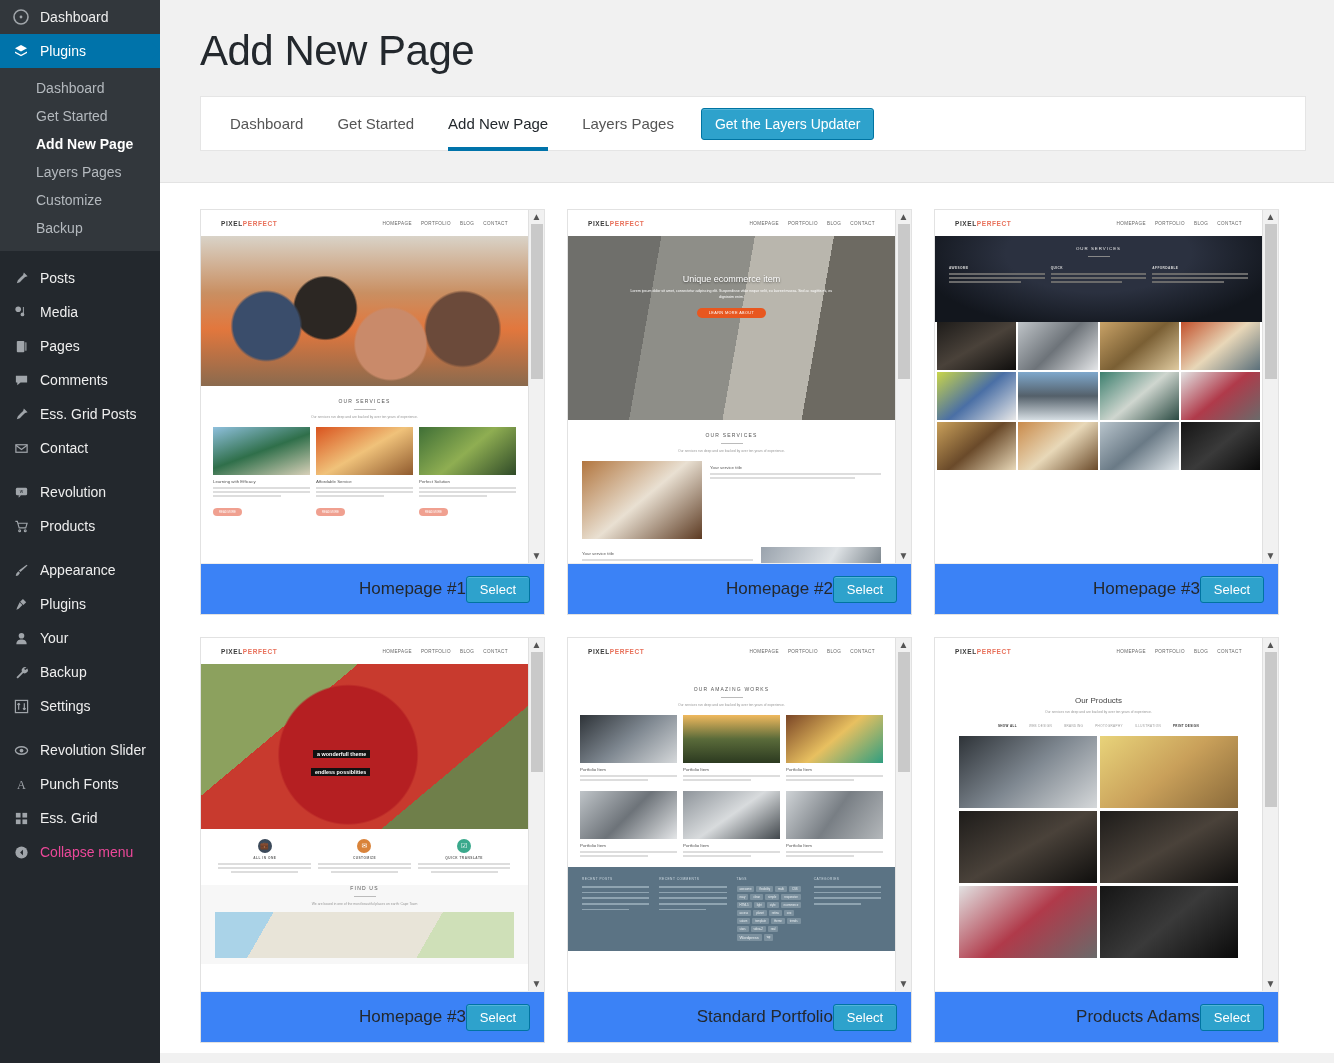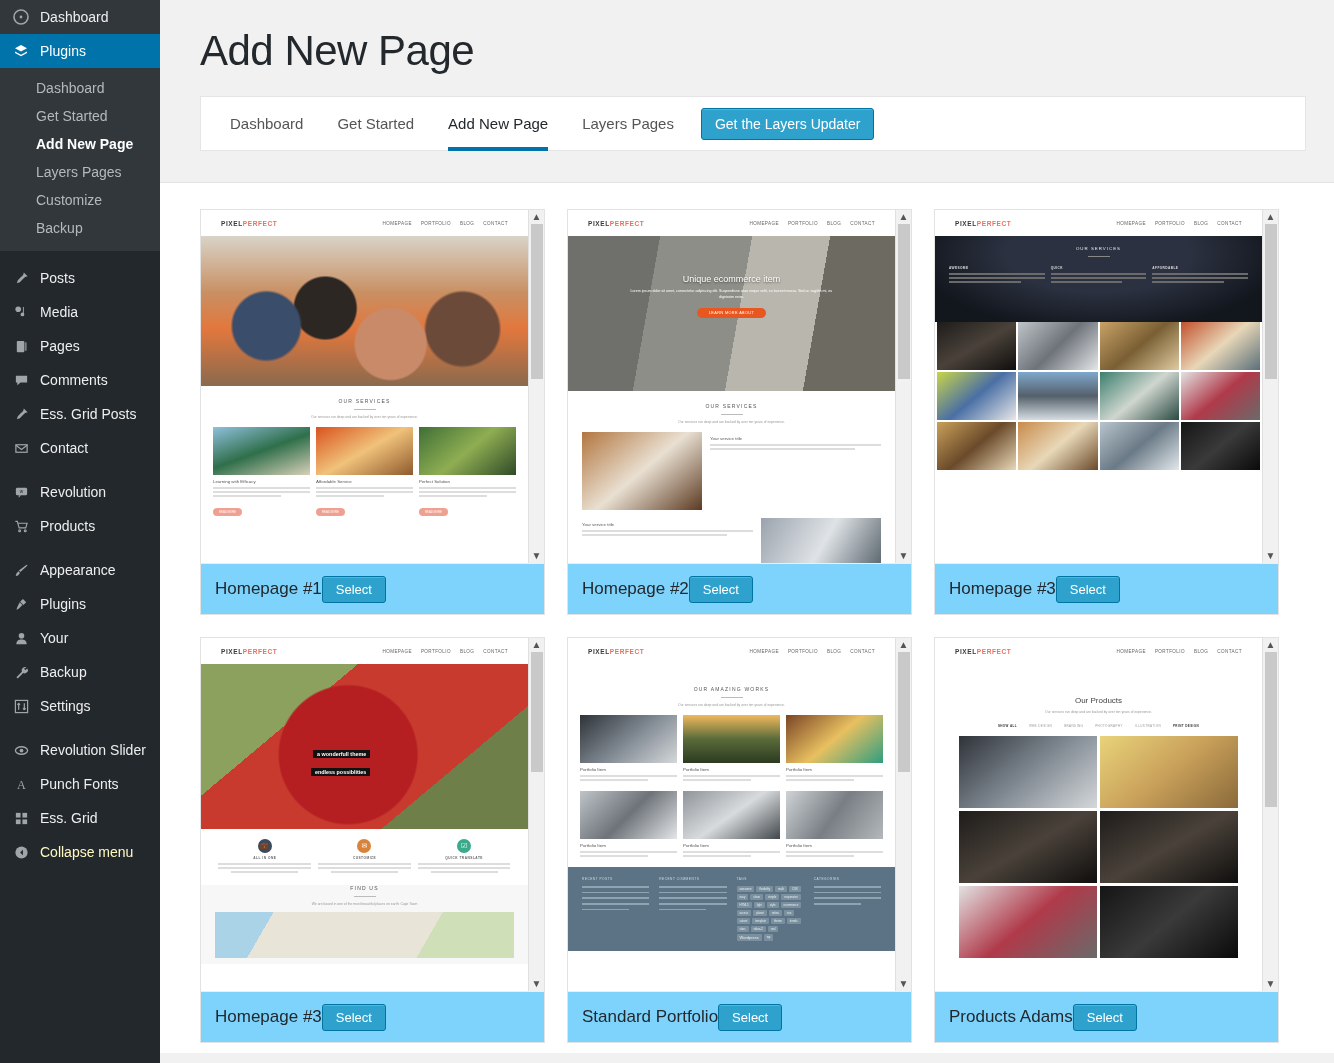--- a/index.html
+++ b/index.html
@@ -130,22 +130,22 @@
   }
   .sbar .arw { font-size: 10px; color: #555; line-height: 10px; }
   .sbar .thumb {
     position: absolute; top: 14px; left: 2px; width: 12px;
     height: 155px; background: #c9c9c9;
   }
   .sbar.b4 .thumb { height: 120px; }
 
   .card-foot {
     height: 50px; display: flex; align-items: center;
-    justify-content: flex-start; padding: 0 14px;
-    background: #7dd3fc;
+    justify-content: flex-end; padding: 0 14px;
+    background: #3b82f6;
   }
   .card-name { font-size: 17px; color: #23282d; font-weight: 500; }
   .select-btn {
     background: #2ea2cc; border: 1px solid #0074a2; color: #fff;
     font-size: 13px; padding: 5px 13px; border-radius: 3px;
     cursor: pointer; box-shadow: inset 0 1px 0 rgba(120,200,230,.5);
   }
 
   
   .hero { position: relative; overflow: hidden; }
@@ -439,21 +439,21 @@
         <svg width="15" height="15" viewBox="0 0 16 16" fill="currentColor">
             <rect x="2" y="2" width="5" height="5"></rect>
             <rect x="9" y="2" width="5" height="5"></rect>
             <rect x="2" y="9" width="5" height="5"></rect>
             <rect x="9" y="9" width="5" height="5"></rect>
           </svg>
       </span>
       <span class="mi-label">Ess. Grid</span>
     </div>
 
-    <div class="menu-item" style="color:#fef9c3">
+    <div class="menu-item" style="color:#ec4899">
       <span class="ico">
         <svg width="15" height="15" viewBox="0 0 16 16" fill="currentColor">
             <circle cx="8" cy="8" r="6.5"></circle>
             <path d="M9.5 5 L6.5 8 L9.5 11 Z" fill="#23282d"></path>
           </svg>
       </span>
       <span class="mi-label">Collapse menu</span>
     </div>
   </nav>
 
@@ -544,21 +544,21 @@
             <div class="preview-inner">
               <div class="m-head">
                 <div class="m-logo"><span class="a">PIXEL</span><span class="b">PERFECT</span></div>
                 <div class="m-nav">
                   <span>HOMEPAGE</span>
                   <span>PORTFOLIO</span>
                   <span>BLOG</span>
                   <span>CONTACT</span>
                 </div>
               </div>
-              <div class="hero ph ph2" style="height:155px">
+              <div class="hero ph ph2" style="height:184px">
                 <div class="hero-text" style="top:38px">
                   <div class="hero-title">Unique ecommerce item</div>
                   <div class="hero-sub">Lorem ipsum dolor sit amet, consectetur adipiscing elit. Suspendisse vitae neque velit, eu laoreet massa. Sed ac sagittis mi, eu dignissim enim.</div>
                   <div class="hero-btn">LEARN MORE ABOUT</div>
                 </div>
               </div>
               <div class="sec-title">OUR SERVICES</div>
               <div class="sec-rule"></div>
               <div class="sec-sub">Our services run deep and are backed by over ten years of experience.</div>
               <div style="display:flex;gap:8px;padding:8px 14px 0">

